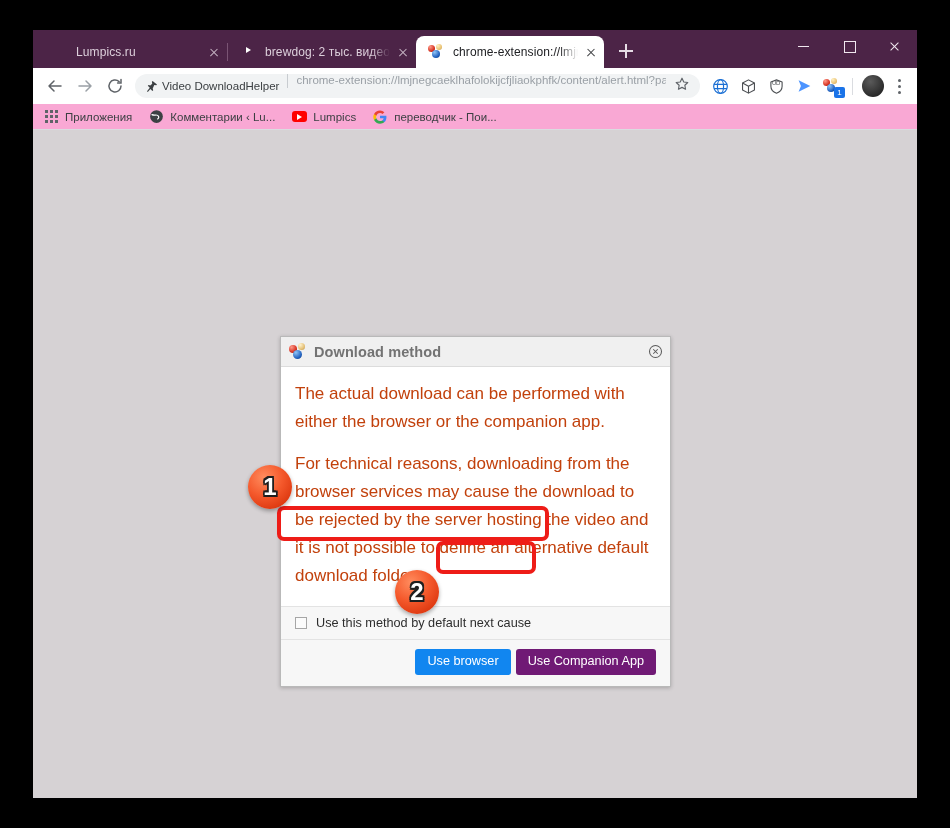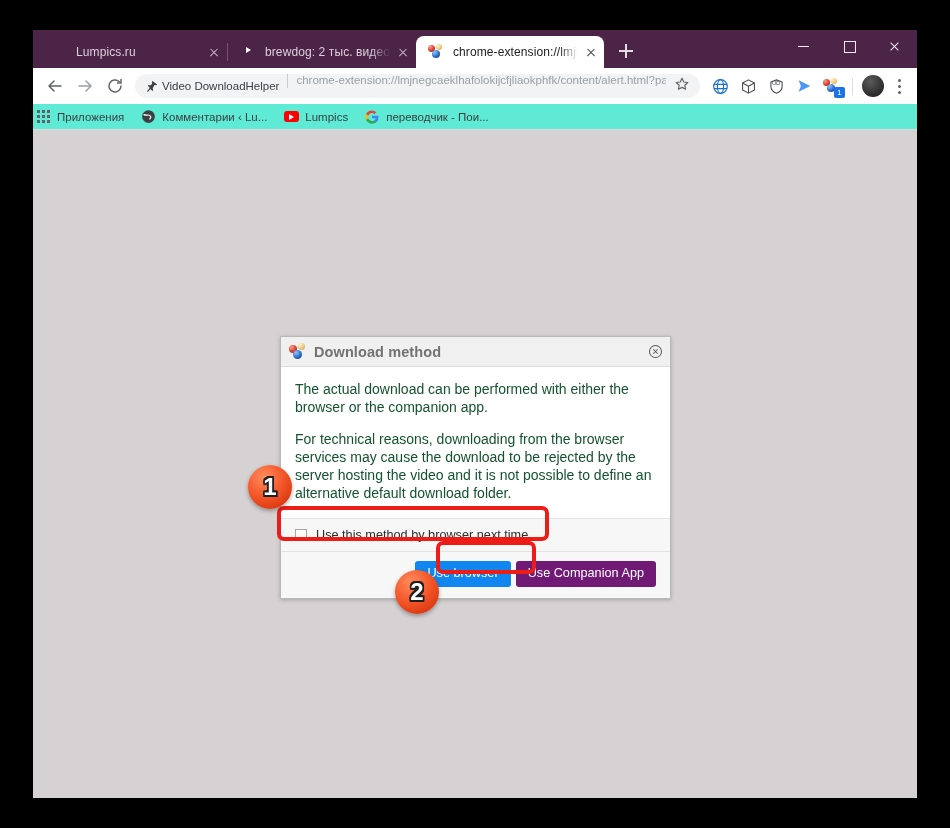--- a/index.html
+++ b/index.html
@@ -235,24 +235,24 @@
     line-height: 11px;
     text-align: center;
     border-radius: 2px;
     font-family: "Liberation Sans", sans-serif;
     padding: 0 1px;
   }
 
   
   #bookmarks-bar {
     height: 26px;
-    background: #5eead4;
+    background: #f9a8d4;
     display: flex;
     align-items: center;
-    padding-left: 2px;
+    padding-left: 10px;
     border-bottom: 1px solid #dadce0;
   }
   .bookmark {
     display: flex; align-items: center;
     margin-right: 16px;
     font-size: 11.5px;
     color: #3c4043;
     white-space: nowrap;
   }
   .bookmark .bm-icon {
@@ -313,23 +313,23 @@
   #dialog-close {
     width: 18px; height: 18px; flex: none;
     display: flex; align-items: center; justify-content: center;
     color: #5a5a5a;
   }
   #dialog-body {
     padding: 13px 14px 16px 14px;
     background: #ffffff;
   }
   #dialog-body p {
-    font-size: 14px;
-    line-height: 18px;
-    color: #14532d;
+    font-size: 17px;
+    line-height: 28px;
+    color: #c2410c;
     margin: 0 0 14px 0;
   }
   #dialog-body p:last-child { margin-bottom: 0; }
   #dialog-checkbox-row {
     background: #f7f7f7;
     border-top: 1px solid #e3e3e3;
     border-bottom: 1px solid #e3e3e3;
     padding: 9px 14px;
     display: flex;
     align-items: center;
@@ -601,21 +601,21 @@
       </span>
     </div>
 
     <div id="dialog-body">
       <p>The actual download can be performed with either the browser or the companion app.</p>
       <p>For technical reasons, downloading from the browser services may cause the download to be rejected by the server hosting the video and it is not possible to define an alternative default download folder.</p>
     </div>
 
     <div id="dialog-checkbox-row">
       <span id="dialog-checkbox"></span>
-      <span id="dialog-checkbox-label">Use this method by browser next time</span>
+      <span id="dialog-checkbox-label">Use this method by default next cause</span>
     </div>
 
     <div id="dialog-footer">
       <button class="dlg-btn primary">Use browser</button>
       <button class="dlg-btn success">Use Companion App</button>
     </div>
   </div>
 
   <div class="hl-box" id="hl-checkbox"></div>
   <div class="hl-box" id="hl-button"></div>

